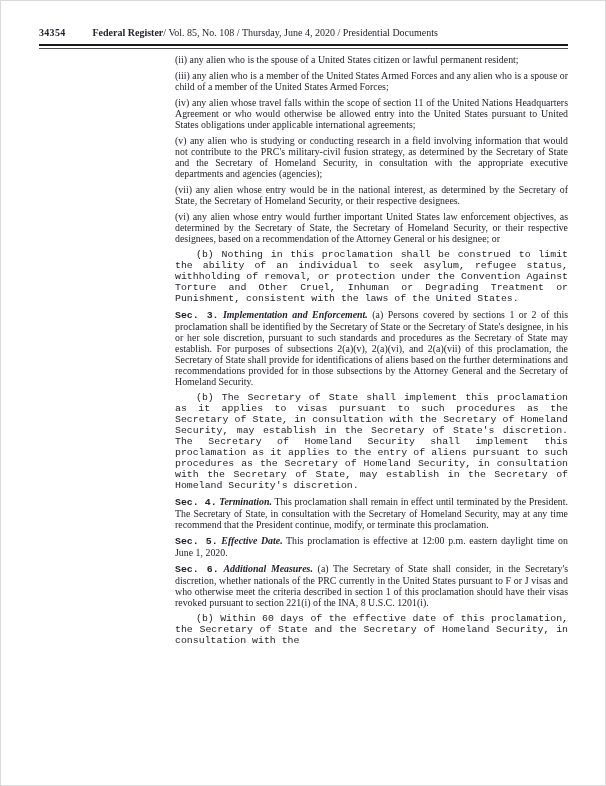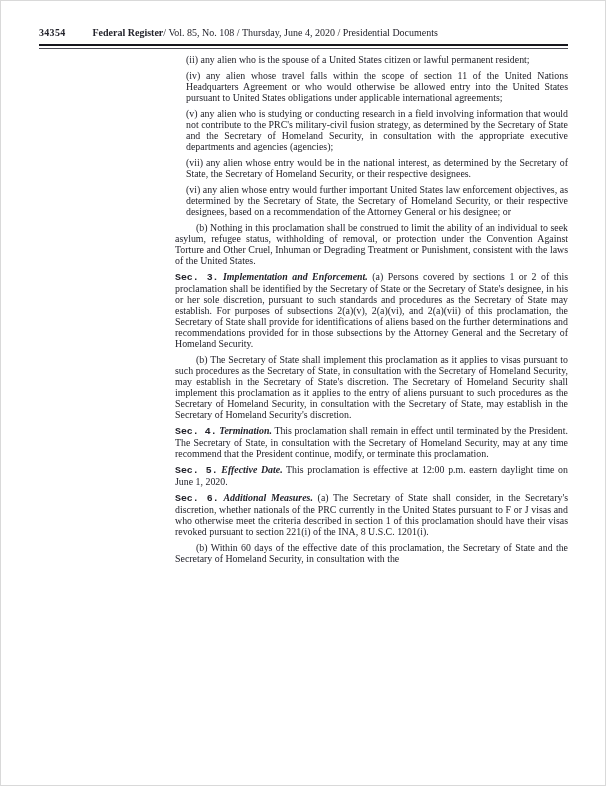--- a/index.html
+++ b/index.html
@@ -53,24 +53,24 @@
     left: 174px;
     width: 393px;
     font-size: 9.9px;
     line-height: 11px;
     text-align: justify;
   }
   .body-column p {
     margin: 0 0 5px 0;
   }
   .body-column p.sub {
-    margin-left: 11px;
   }
   .body-column p.indent {
     text-indent: 21px;
+    font-family: Liberation Mono, monospace;
   }
   .body-column p.sec {
     text-indent: 0;
   }
   .sec-label {
     font-weight: bold;
     font-family: Liberation Mono, monospace;
   }
   .sec-title {
     font-style: italic;
@@ -83,20 +83,21 @@
 <div class="page">
 
   <div class="running-header">
     <span class="page-number">34354</span><span class="publication-name">Federal Register</span><span class="issue-info">/ Vol. 85, No. 108 / Thursday, June 4, 2020 / Presidential Documents</span>
   </div>
 
   <div class="double-rule"></div>
 
   <div class="body-column" id="body-column">
       <p class="sub"><span>(ii) any alien who is the spouse of a United States citizen or lawful permanent resident;</span></p>
+      <p class="sub"><span>(iii) any alien who is a member of the United States Armed Forces and any alien who is a spouse or child of a member of the United States Armed Forces;</span></p>
       <p class="sub"><span>(iv) any alien whose travel falls within the scope of section 11 of the United Nations Headquarters Agreement or who would otherwise be allowed entry into the United States pursuant to United States obligations under applicable international agreements;</span></p>
       <p class="sub"><span>(v) any alien who is studying or conducting research in a field involving information that would not contribute to the PRC's military-civil fusion strategy, as determined by the Secretary of State and the Secretary of Homeland Security, in consultation with the appropriate executive departments and agencies (agencies);</span></p>
       <p class="sub"><span>(vii) any alien whose entry would be in the national interest, as determined by the Secretary of State, the Secretary of Homeland Security, or their respective designees.</span></p>
       <p class="sub"><span>(vi) any alien whose entry would further important United States law enforcement objectives, as determined by the Secretary of State, the Secretary of Homeland Security, or their respective designees, based on a recommendation of the Attorney General or his designee; or</span></p>
       <p class="indent"><span>(b) Nothing in this proclamation shall be construed to limit the ability of an individual to seek asylum, refugee status, withholding of removal, or protection under the Convention Against Torture and Other Cruel, Inhuman or Degrading Treatment or Punishment, consistent with the laws of the United States.</span></p>
       <p class="sec"><span class="sec-label">Sec. 3.</span> <span class="sec-title">Implementation and Enforcement.</span> <span>(a) Persons covered by sections 1 or 2 of this proclamation shall be identified by the Secretary of State or the Secretary of State's designee, in his or her sole discretion, pursuant to such standards and procedures as the Secretary of State may establish. For purposes of subsections 2(a)(v), 2(a)(vi), and 2(a)(vii) of this proclamation, the Secretary of State shall provide for identifications of aliens based on the further determinations and recommendations provided for in those subsections by the Attorney General and the Secretary of Homeland Security.</span></p>
       <p class="indent"><span>(b) The Secretary of State shall implement this proclamation as it applies to visas pursuant to such procedures as the Secretary of State, in consultation with the Secretary of Homeland Security, may establish in the Secretary of State's discretion. The Secretary of Homeland Security shall implement this proclamation as it applies to the entry of aliens pursuant to such procedures as the Secretary of Homeland Security, in consultation with the Secretary of State, may establish in the Secretary of Homeland Security's discretion.</span></p>
       <p class="sec"><span class="sec-label">Sec. 4.</span> <span class="sec-title">Termination.</span> <span>This proclamation shall remain in effect until terminated by the President. The Secretary of State, in consultation with the Secretary of Homeland Security, may at any time recommend that the President continue, modify, or terminate this proclamation.</span></p>
       <p class="sec"><span class="sec-label">Sec. 5.</span> <span class="sec-title">Effective Date.</span> <span>This proclamation is effective at 12:00 p.m. eastern daylight time on June 1, 2020.</span></p>
       <p class="sec"><span class="sec-label">Sec. 6.</span> <span class="sec-title">Additional Measures.</span> <span>(a) The Secretary of State shall consider, in the Secretary's discretion, whether nationals of the PRC currently in the United States pursuant to F or J visas and who otherwise meet the criteria described in section 1 of this proclamation should have their visas revoked pursuant to section 221(i) of the INA, 8 U.S.C. 1201(i).</span></p>

